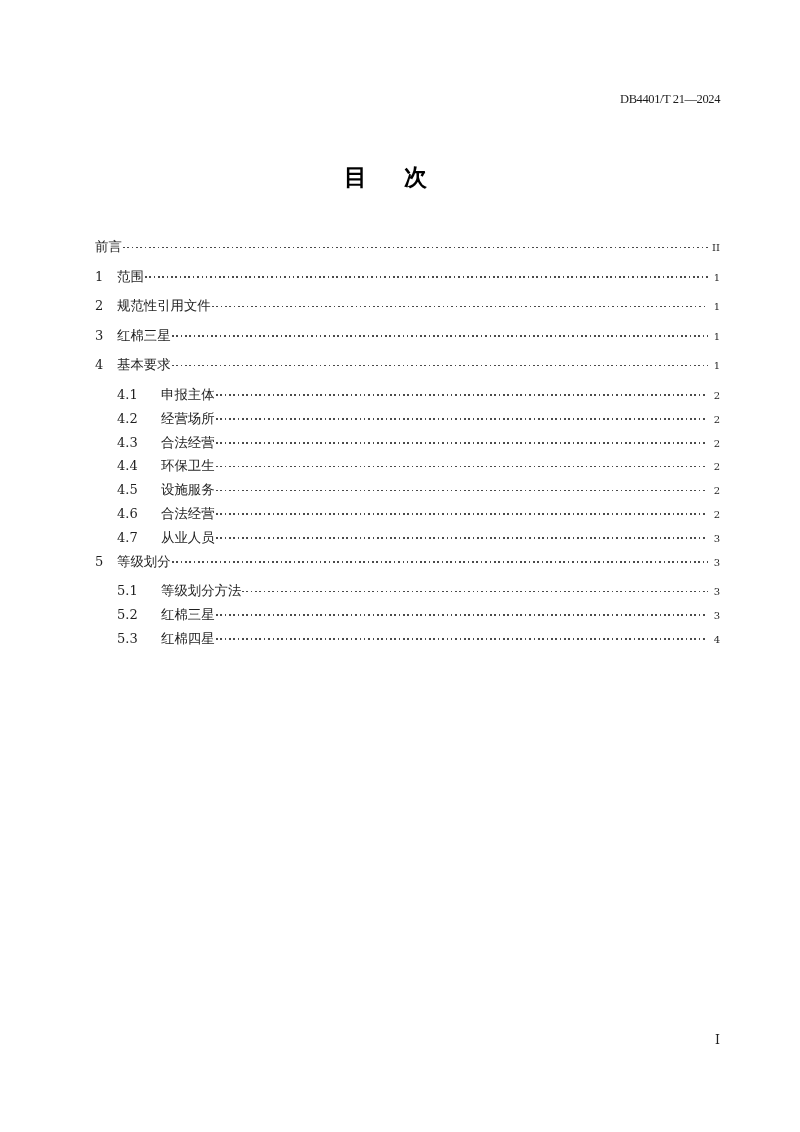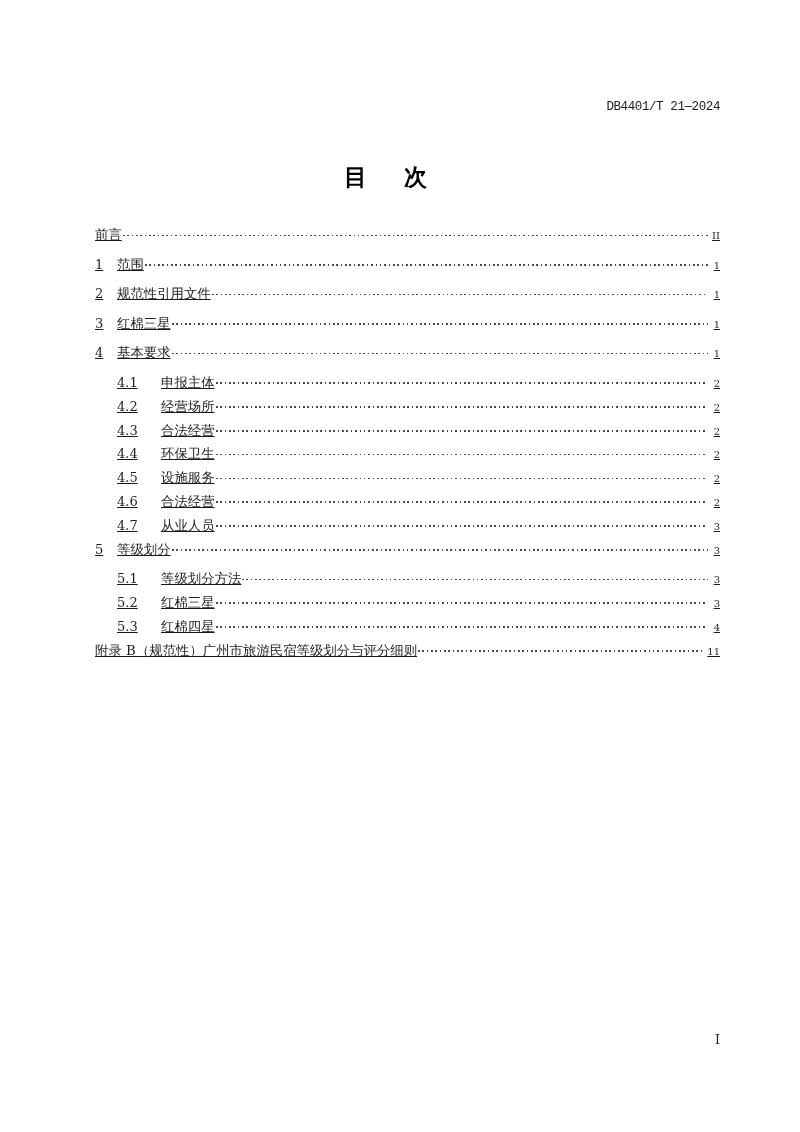--- a/index.html
+++ b/index.html
@@ -12,25 +12,25 @@
     height: 1132px;
     position: relative;
     font-family: "DejaVu Serif", "Liberation Serif", serif;
     color: #1a1a1a;
     overflow: hidden;
   }
 
   
   .page-header {
     position: absolute;
-    top: 100px;
+    top: 92px;
     left: 0;
     width: 720px;
     text-align: right;
-    font-family: Liberation Mono, monospace;
+    font-family: Liberation Serif, serif;
     font-size: 12.5px;
     letter-spacing: -0.4px;
     color: #1c1c1c;
     white-space: pre;
   }
 
   
   .doc-title {
     position: absolute;
     top: 162px;
@@ -40,24 +40,23 @@
     font-size: 23px;
     font-weight: 700;
     letter-spacing: 1px;
     color: #000;
     white-space: pre;
   }
 
   
   .toc {
     position: absolute;
-    top: 226px;
+    top: 238px;
     left: 95px;
     width: 625px;
-    text-decoration: underline;
   }
 
   .toc-row {
     display: flex;
     align-items: baseline;
     width: 100%;
     font-size: 13.2px;
     line-height: 1;
     color: #1f1f1f;
     white-space: pre;
@@ -141,16 +140,15 @@
     <div class="toc-row lvl2"><span class="toc-num lvl2-num">4.2</span><span class="toc-label">经营场所</span><span class="toc-dots"></span><span class="toc-page">2</span></div>
     <div class="toc-row lvl2"><span class="toc-num lvl2-num">4.3</span><span class="toc-label">合法经营</span><span class="toc-dots"></span><span class="toc-page">2</span></div>
     <div class="toc-row lvl2"><span class="toc-num lvl2-num">4.4</span><span class="toc-label">环保卫生</span><span class="toc-dots"></span><span class="toc-page">2</span></div>
     <div class="toc-row lvl2"><span class="toc-num lvl2-num">4.5</span><span class="toc-label">设施服务</span><span class="toc-dots"></span><span class="toc-page">2</span></div>
     <div class="toc-row lvl2"><span class="toc-num lvl2-num">4.6</span><span class="toc-label">合法经营</span><span class="toc-dots"></span><span class="toc-page">2</span></div>
     <div class="toc-row lvl2"><span class="toc-num lvl2-num">4.7</span><span class="toc-label">从业人员</span><span class="toc-dots"></span><span class="toc-page">3</span></div>
     <div class="toc-row lvl1 gap-before"><span class="toc-num lvl1-num">5</span><span class="toc-label">等级划分</span><span class="toc-dots"></span><span class="toc-page">3</span></div>
     <div class="toc-row lvl2"><span class="toc-num lvl2-num">5.1</span><span class="toc-label">等级划分方法</span><span class="toc-dots"></span><span class="toc-page">3</span></div>
     <div class="toc-row lvl2"><span class="toc-num lvl2-num">5.2</span><span class="toc-label">红棉三星</span><span class="toc-dots"></span><span class="toc-page">3</span></div>
     <div class="toc-row lvl2"><span class="toc-num lvl2-num">5.3</span><span class="toc-label">红棉四星</span><span class="toc-dots"></span><span class="toc-page">4</span></div>
-    <div class="toc-row annex"><span class="toc-label">附录 B（规范性）广州市旅游民宿等级划分与评分细则</span><span class="toc-dots"></span><span class="toc-page">11</span></div>
   </div>
 
 <div class="folio">I</div>
 
 </body></html>

